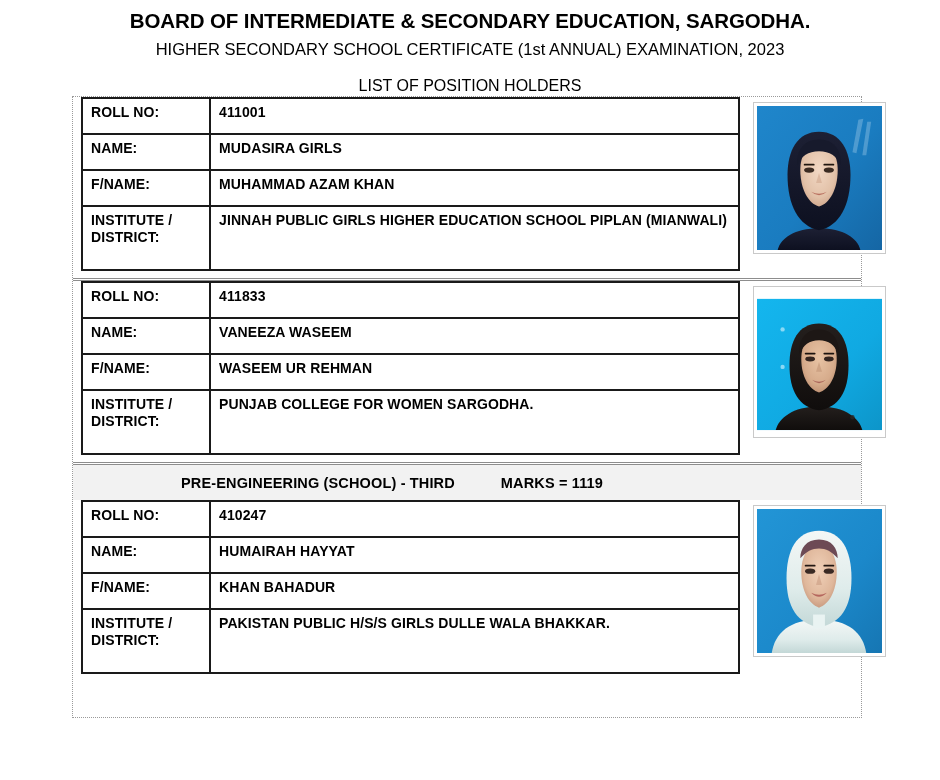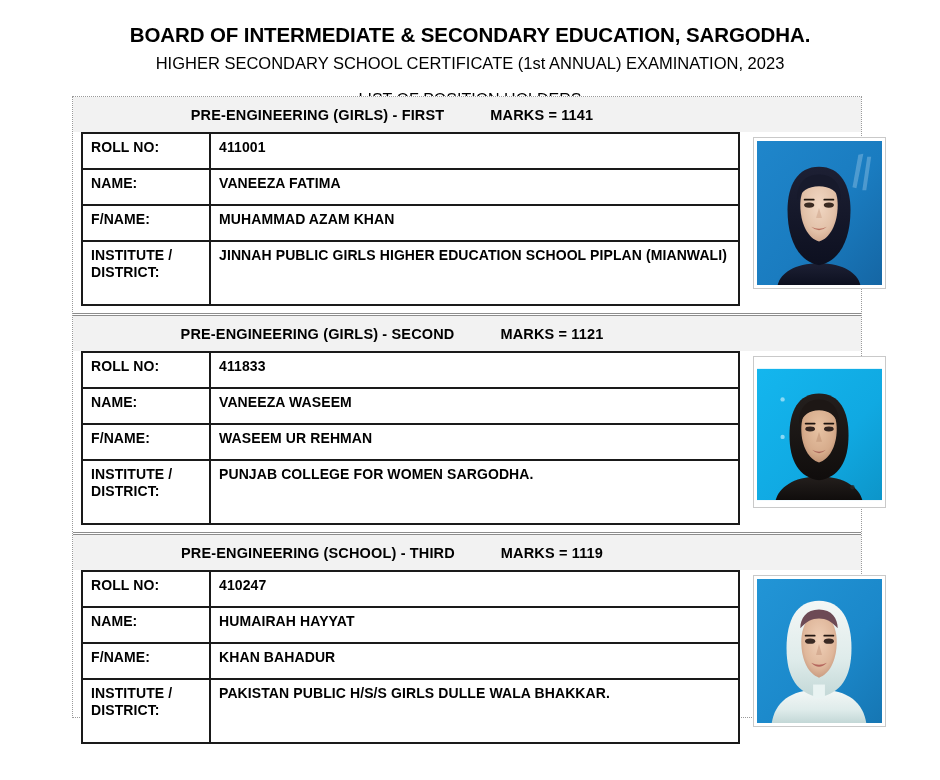--- a/index.html
+++ b/index.html
@@ -11,21 +11,21 @@
     width: 940px;
     height: 780px;
     font-family: "Liberation Sans", sans-serif;
     color: #000000;
     overflow: hidden;
   }
 
   
   .doc-header {
     text-align: center;
-    padding-top: 23px;
+    padding-top: 9px;
   }
   .board-title {
     font-size: 20.5px;
     font-weight: bold;
     letter-spacing: -0.1px;
     line-height: 1.15;
     white-space: nowrap;
   }
   .exam-line {
     font-size: 16.5px;
@@ -129,34 +129,30 @@
 
 <div class="doc-header">
   <div class="board-title">BOARD OF INTERMEDIATE &amp; SECONDARY EDUCATION, SARGODHA.</div>
   <div class="exam-line">HIGHER SECONDARY SCHOOL CERTIFICATE (1st ANNUAL) EXAMINATION, 2023</div>
   <div><span class="list-heading">LIST OF POSITION HOLDERS</span></div>
 </div>
 
 <div class="sheet">
 
   <div class="section">
-    <div class="cat-bar">
-      <span>PRE-ENGINEERING (GIRLS) - FIRST</span>
-      <span>MARKS = 1141</span>
-    </div>
     <div class="sec-body">
       <table class="rec">
         <tbody>
             <tr class="r-roll">
           <td class="lbl">ROLL NO:</td>
           <td class="val">411001</td>
         </tr>
         <tr class="r-name">
           <td class="lbl">NAME:</td>
-          <td class="val">VANEEZA FATIMA</td>
+          <td class="val">MUDASIRA GIRLS</td>
         </tr>
         <tr class="r-fname">
           <td class="lbl">F/NAME:</td>
           <td class="val">MUHAMMAD AZAM KHAN</td>
         </tr>
         <tr class="r-inst">
           <td class="lbl">INSTITUTE / DISTRICT:</td>
           <td class="val">JINNAH PUBLIC GIRLS HIGHER EDUCATION SCHOOL PIPLAN (MIANWALI)</td>
         </tr>
       </tbody>
@@ -197,24 +193,20 @@
             <rect x="67.5" y="58.5" width="11" height="1.9" rx="0.9"></rect>
           </g>
           <path d="M63 68 L60 78 L66 78 Z" fill="#cda48a" opacity="0.55"></path>
           <path d="M55 87 Q63 91 71 87 Q63 94 55 87 Z" fill="#b9705f"></path>
         </svg>
       </div>
     </div>
   </div>
 
   <div class="section">
-    <div class="cat-bar">
-      <span>PRE-ENGINEERING (GIRLS) - SECOND</span>
-      <span>MARKS = 1121</span>
-    </div>
     <div class="sec-body">
       <table class="rec">
         <tbody>
             <tr class="r-roll">
           <td class="lbl">ROLL NO:</td>
           <td class="val">411833</td>
         </tr>
         <tr class="r-name">
           <td class="lbl">NAME:</td>
           <td class="val">VANEEZA WASEEM</td>

